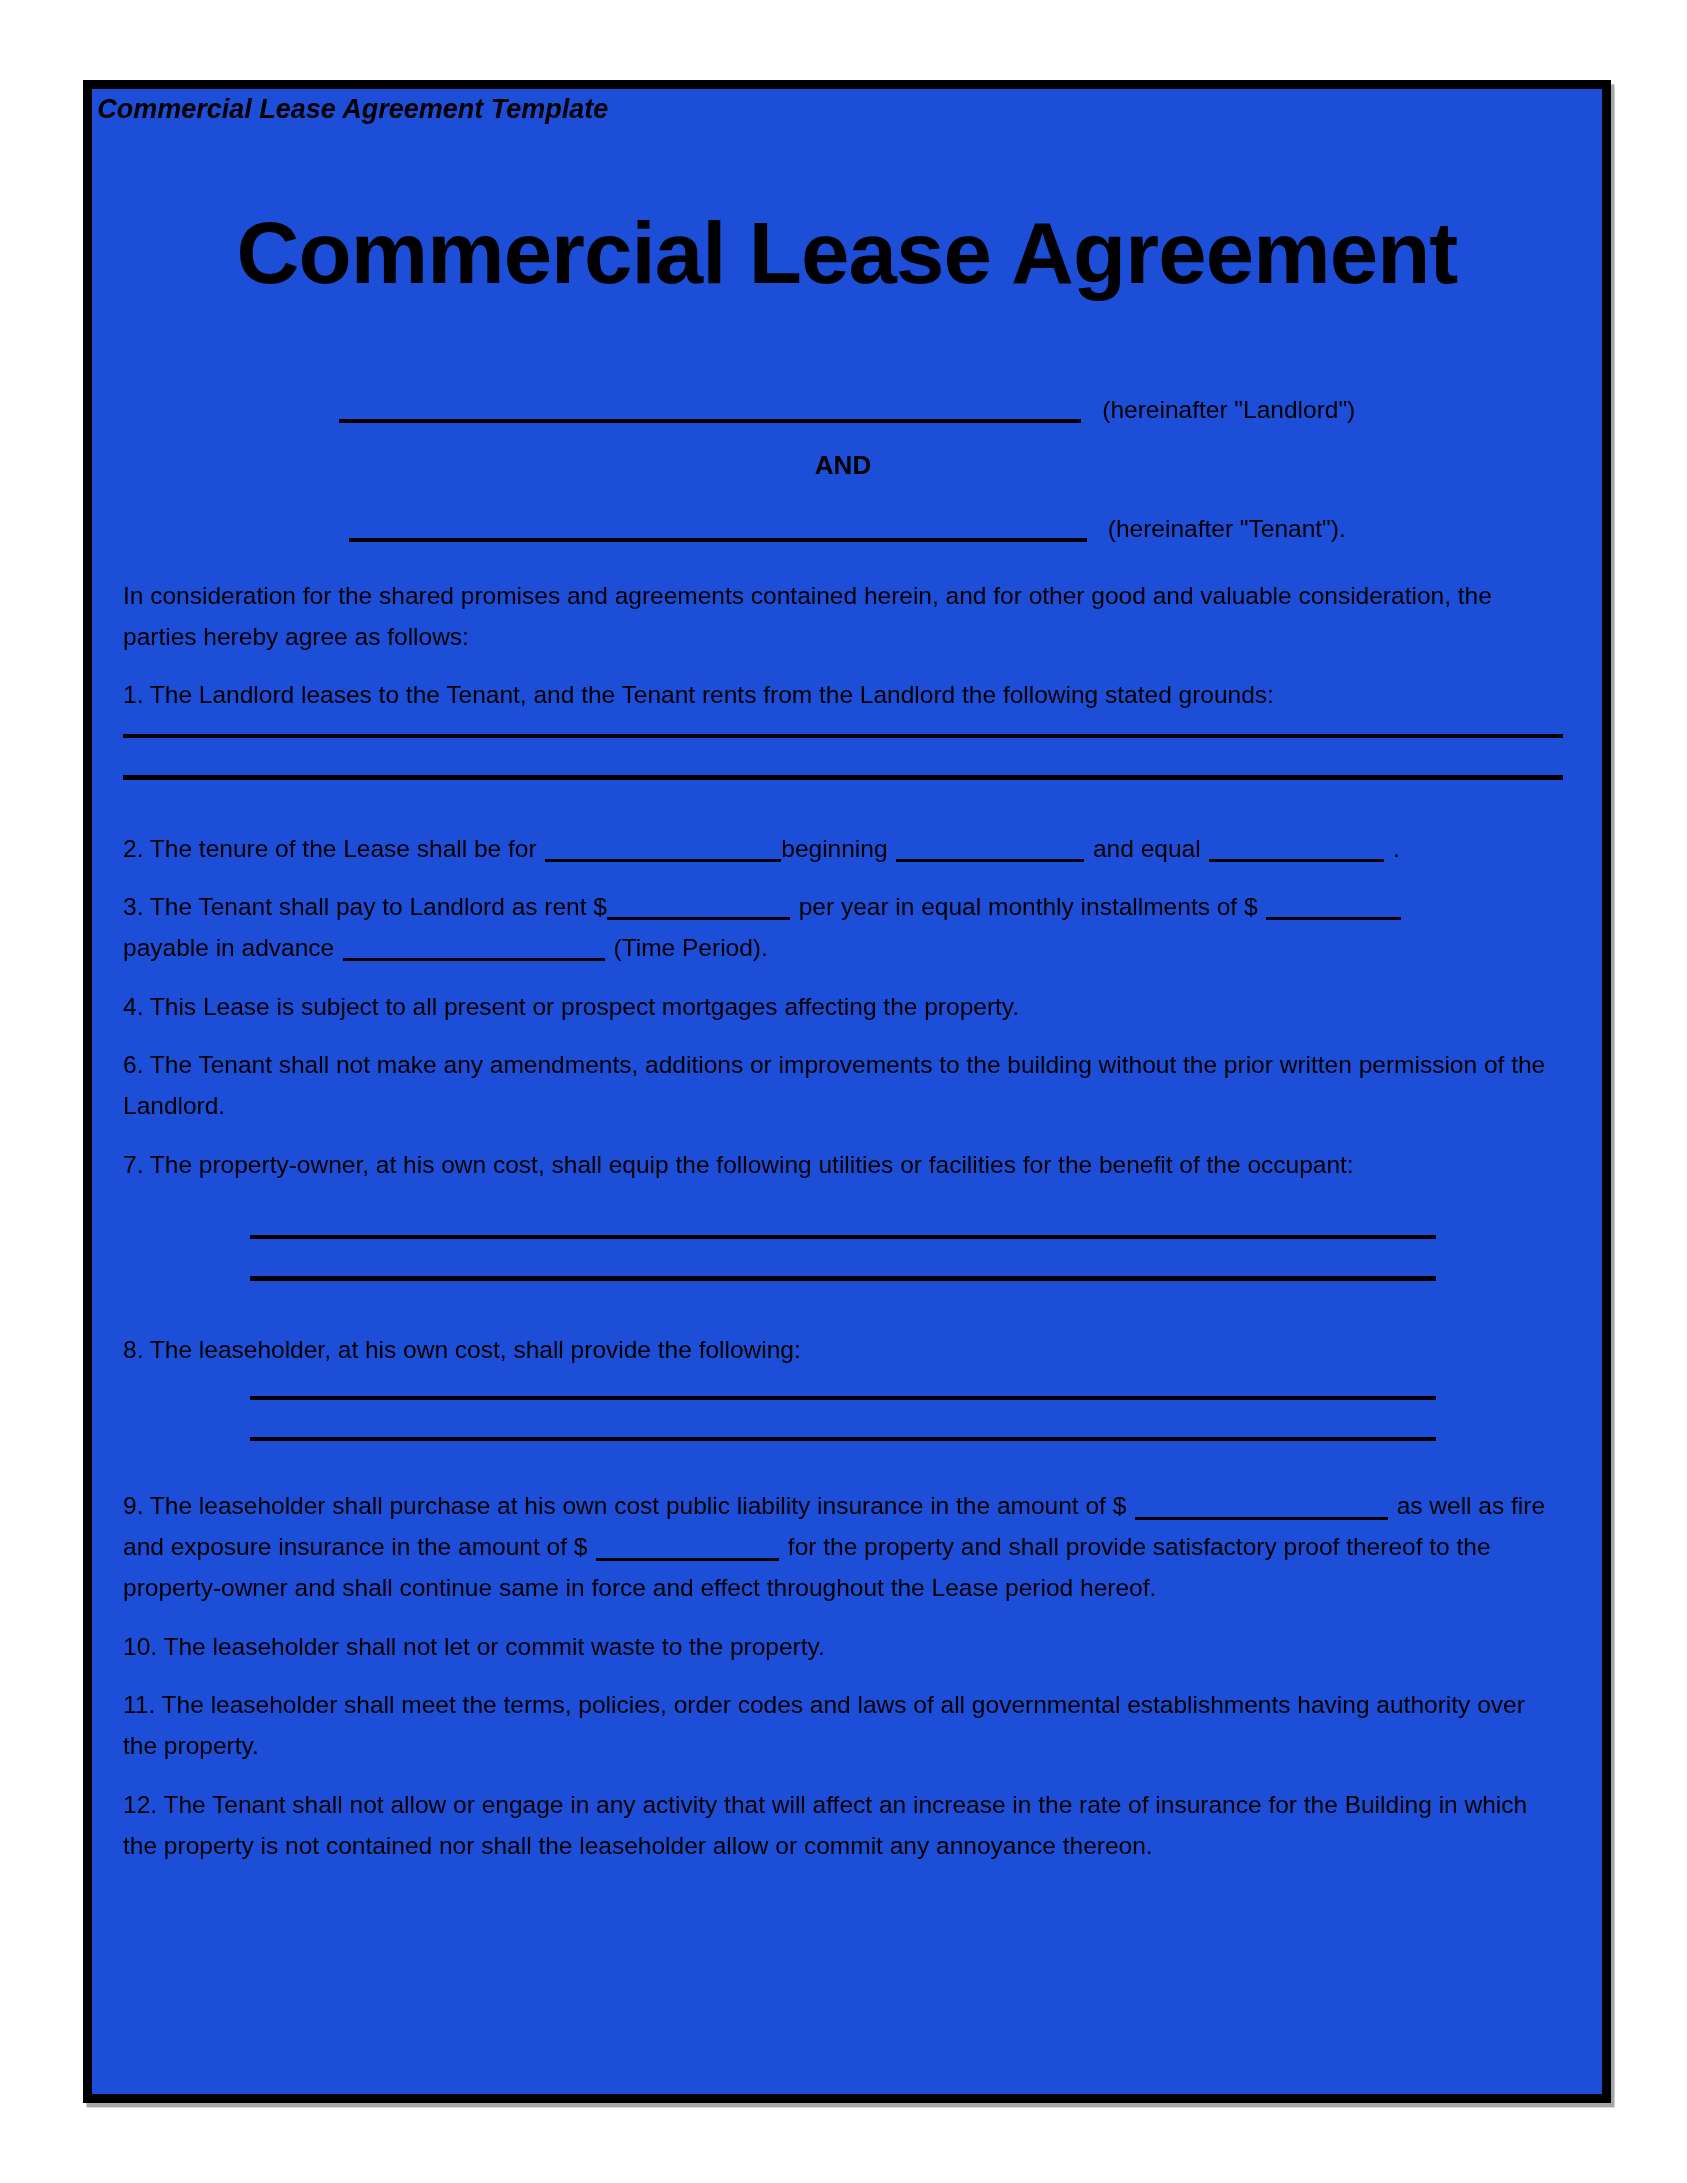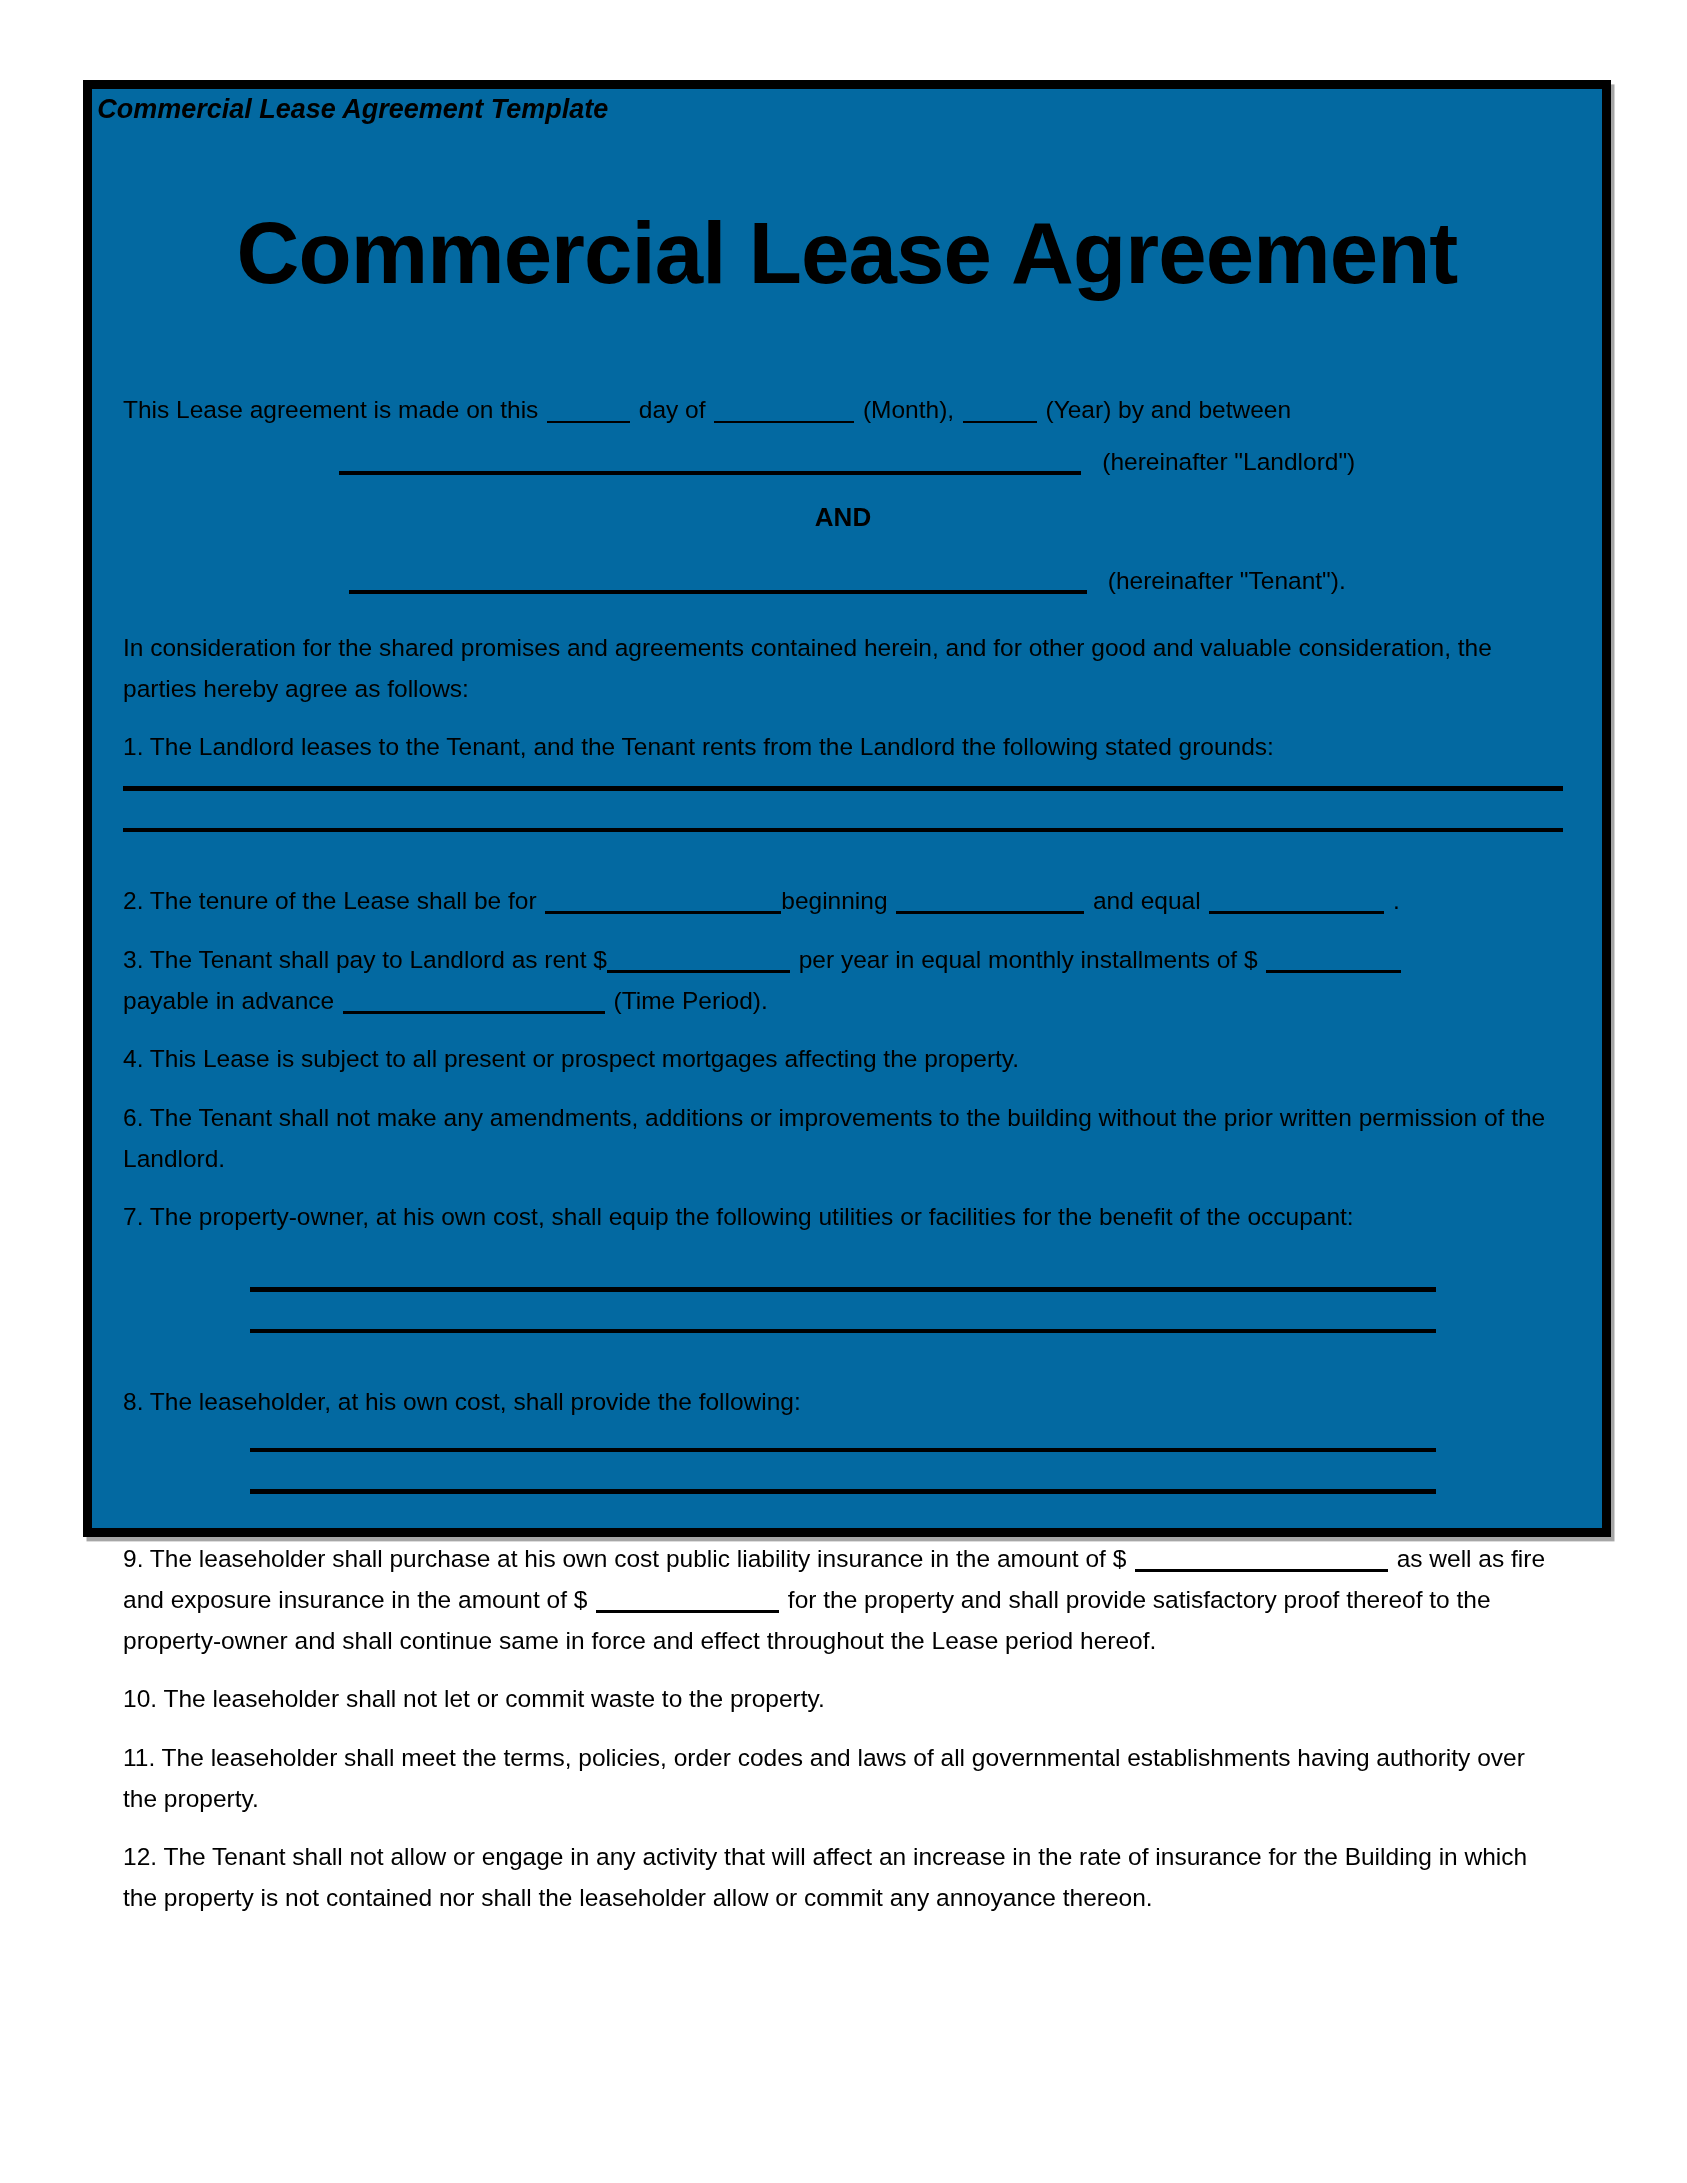--- a/index.html
+++ b/index.html
@@ -6,24 +6,24 @@
   body{
     width:1687px;height:2184px;
     background:#ffffff;
     position:relative;
     font-family:"Liberation Sans", sans-serif;
     color:#000;
   }
   .frame{
     position:absolute;
     left:83px;top:80px;
-    width:1528px;height:1457px;
+    width:1528px;height:2023px;
     border:9.6px solid #000;
     box-sizing:border-box;
-    background:#0369a1;
+    background:#1d4ed8;
     box-shadow:3.5px 4.4px 0 rgba(0,0,0,.35);
   }
   .doc-label{
     font-style:italic;
     font-weight:bold;
     font-size:27px;
     line-height:33px;
     padding:3.5px 0 0 5.2px;
   }
   .title{
@@ -70,21 +70,20 @@
 <body>
 
 <div class="frame">
 
   <div class="doc-label">Commercial Lease Agreement Template</div>
 
   <h1 class="title">Commercial Lease Agreement</h1>
 
   <div class="body-text">
 
-    <p class="para"><span>This Lease agreement is made on this</span><span class="blank thin w95"></span><span>day of</span><span class="blank thin w160"></span><span>(Month),</span><span class="blank thin w85"></span><span>(Year) by and between</span></p>
 
     <p class="para center mt13"><span class="blank thick w850"></span><span class="gap">(hereinafter "Landlord")</span></p>
 
     <p class="para center and-label mt40">AND</p>
 
     <p class="para center mt25"><span class="blank thick w845"></span><span class="gap">(hereinafter "Tenant").</span></p>
 
     <p class="para mt30">In consideration for the shared promises and agreements contained herein, and for other good and valuable consideration, the parties hereby agree as follows:</p>
 
     <p class="para mt20">1. The Landlord leases to the Tenant, and the Tenant rents from the Landlord the following stated grounds:</p>

